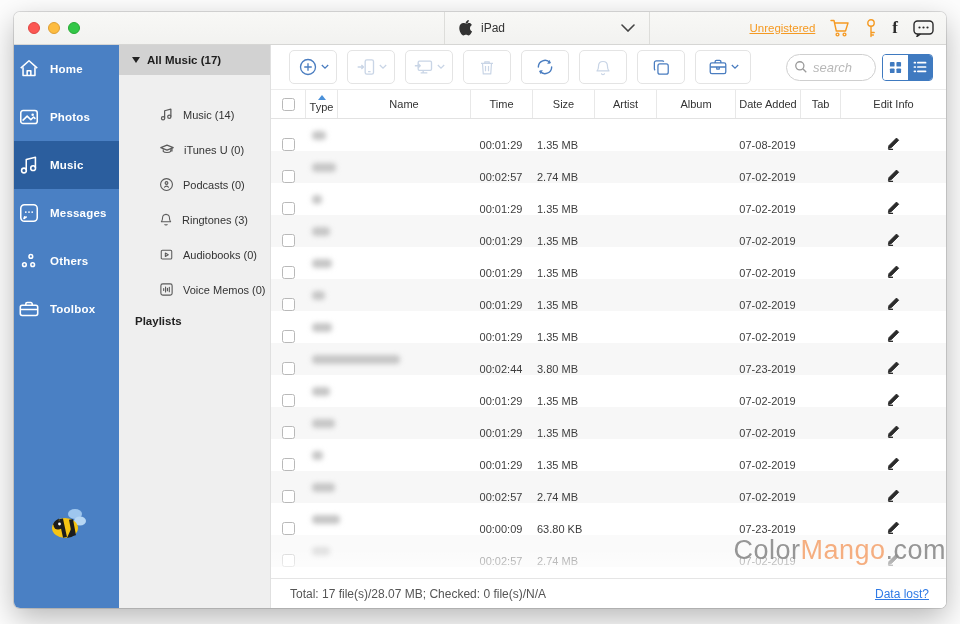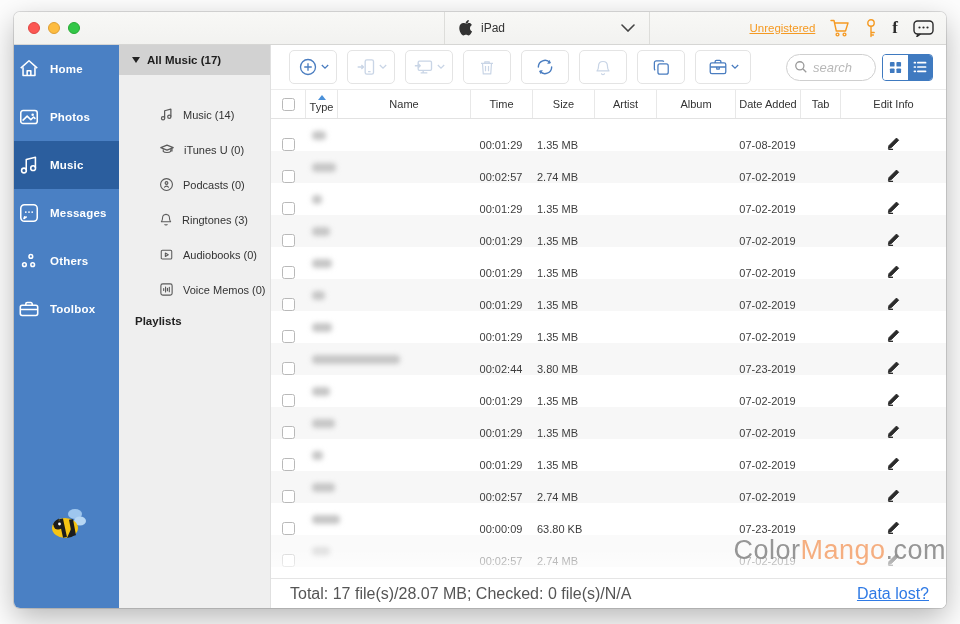--- a/index.html
+++ b/index.html
@@ -83,21 +83,21 @@
   .trow.alt { background:#f7f7f7; }
   .td { font-size:11px; color:#3d3d3d; display:flex; align-items:center; justify-content:center; }
   .td.left { justify-content:flex-start; padding-left:5px; }
   .cb { width:13px; height:13px; border:1.5px solid #b9b9b9; border-radius:2.5px; background:#fff; cursor:pointer; }
   .blob { position:absolute; left:41px; top:12px; height:9px; background:#c6c6c6; border-radius:4px; filter:blur(2.5px); }
   .pencil { cursor:pointer; }
   .fade-overlay { position:absolute; left:0; right:0; bottom:0; height:30px; pointer-events:none;
                   background:linear-gradient(rgba(255,255,255,0), rgba(255,255,255,.8)); }
 
   .statusbar { height:30px; flex:0 0 30px; border-top:1px solid #e5e5e5; display:flex; align-items:center;
-               justify-content:space-between; padding:0 17px 0 19px; font-size:16px; color:#555; background:#fff; }
+               justify-content:space-between; padding:0 17px 0 19px; font-size:12px; color:#555; background:#fff; }
   .data-lost { color:#2f7ae5; text-decoration:underline; cursor:pointer; }
 
   .watermark { position:absolute; right:0px; bottom:42px; font-size:27px; letter-spacing:.5px; color:#8e8e8e;
                opacity:.92; pointer-events:none; z-index:5; }
   .watermark .mango { color:#f5a876; }
 </style>
 </head>
 <body>
 
 <div class="window">

